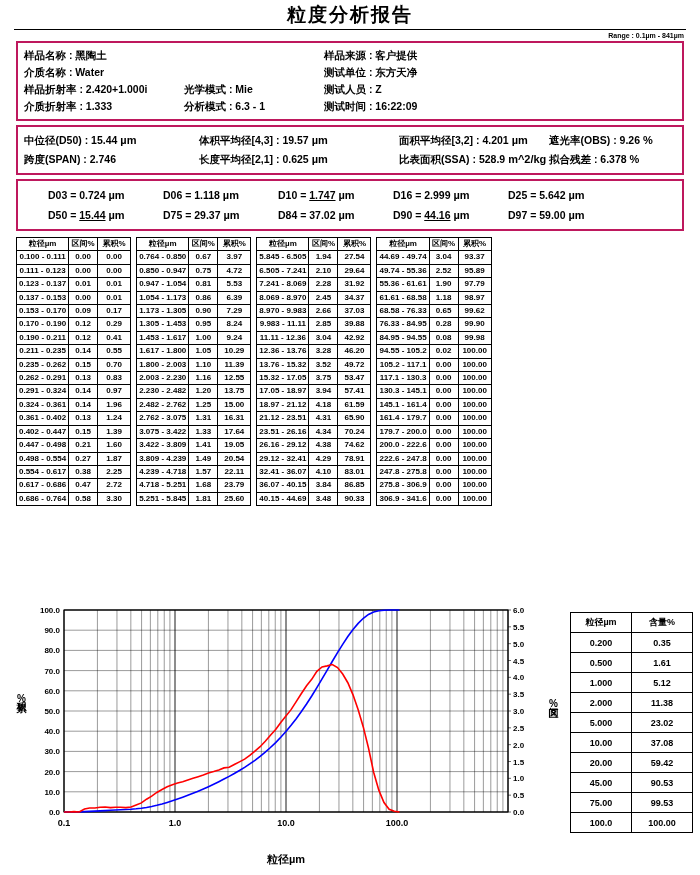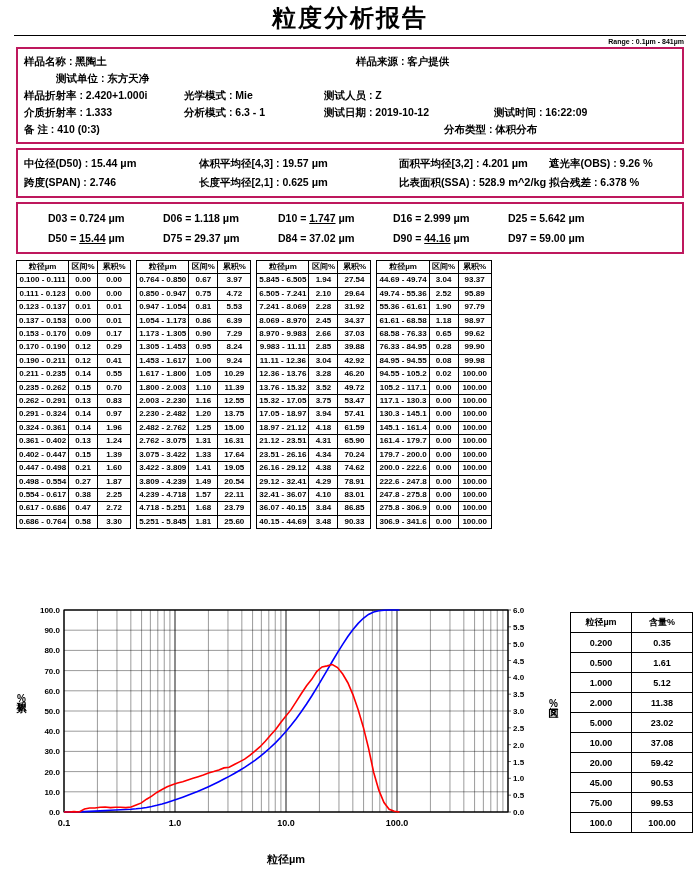--- a/index.html
+++ b/index.html
@@ -4,40 +4,40 @@
 <style>
   html,body{margin:0;padding:0;}
   body{
     width:700px;height:875px;background:#fff;
     font-family:"Liberation Sans","DejaVu Sans",sans-serif;
     color:#000;position:relative;overflow:hidden;
   }
   .page{position:relative;width:700px;height:875px;}
   
   .title{
-    text-align:center;font-size:24px;font-weight:bold;letter-spacing:2px;
+    text-align:center;font-size:19px;font-weight:bold;letter-spacing:2px;
     padding-top:2px;
   }
   .title-rule{border-bottom:1.5px solid #000;margin:1px 14px 0 14px;}
   .range{
     text-align:right;font-size:7px;font-weight:bold;margin:2px 16px 2px 0;
   }
   
   .box{
     border:2px solid #be185d;margin:0 16px 4px 16px;padding:4px 6px;
   }
   .row{display:flex;align-items:center;font-size:10.5px;line-height:17px;}
   .lbl{font-weight:bold;}
   .val{font-weight:bold;}
   .u{font-size:11px;font-weight:bold;}
   .ul{text-decoration:underline;}
   
   .info .row > div{white-space:nowrap;}
   .c1{width:300px;}
-  .c2{width:auto;margin-left:32px;}
+  .c2{width:auto;}
   
   .stats .row{line-height:19px;}
   .s1{width:175px;}
   .s2{width:200px;}
   .s3{width:150px;}
   .s4{width:auto;}
   
   .pct .row{line-height:20px;margin-left:24px;}
   .pct .item{width:115px;white-space:nowrap;}
   
@@ -84,46 +84,40 @@
   <div class="range">Range : 0.1µm - 841µm</div>
 
   <div class="box info">
     <div class="row">
       <div class="c1"><span class="lbl">样品名称 :</span>
         <span class="val">黑陶土</span></div>
       <div class="c2"><span class="lbl">样品来源 :</span>
         <span class="val">客户提供</span></div>
     </div>
     <div class="row">
+      <div class="c1"><span class="lbl">介质名称 :</span>
+        <span class="val">Water</span></div>
       <div class="c2"><span class="lbl">测试单位 :</span>
         <span class="val">东方天净</span></div>
     </div>
     <div class="row">
       <div style="width:160px"><span class="lbl">样品折射率 :</span>
         <span class="val">2.420+1.000i</span></div>
       <div style="width:140px"><span class="lbl">光学模式 :</span>
         <span class="val">Mie</span></div>
       <div><span class="lbl">测试人员 :</span>
         <span class="val">Z</span></div>
     </div>
     <div class="row">
       <div style="width:160px"><span class="lbl">介质折射率 :</span>
         <span class="val">1.333</span></div>
       <div style="width:140px"><span class="lbl">分析模式 :</span>
         <span class="val">6.3 - 1</span></div>
-      <div style="width:170px"><span class="lbl">测试日期 :</span>
-        <span class="val">2019-10-12</span></div>
       <div><span class="lbl">测试时间 :</span>
         <span class="val">16:22:09</span></div>
-    </div>
-    <div class="row">
-      <div class="c1"><span class="lbl">备  注 :</span>
-        <span class="val">410  (0:3)</span></div>
-      <div class="c2" style="margin-left:120px"><span class="lbl">分布类型 :</span>
-        <span class="val">体积分布</span></div>
     </div>
   </div>
 
   <div class="box stats">
     <div class="row">
       <div class="s1"><span class="lbl">中位径(D50) :</span>
         <span class="val">15.44</span>
         <span class="u">µm</span></div>
       <div class="s2"><span class="lbl">体积平均径[4,3] :</span>
         <span class="val">19.57</span>

